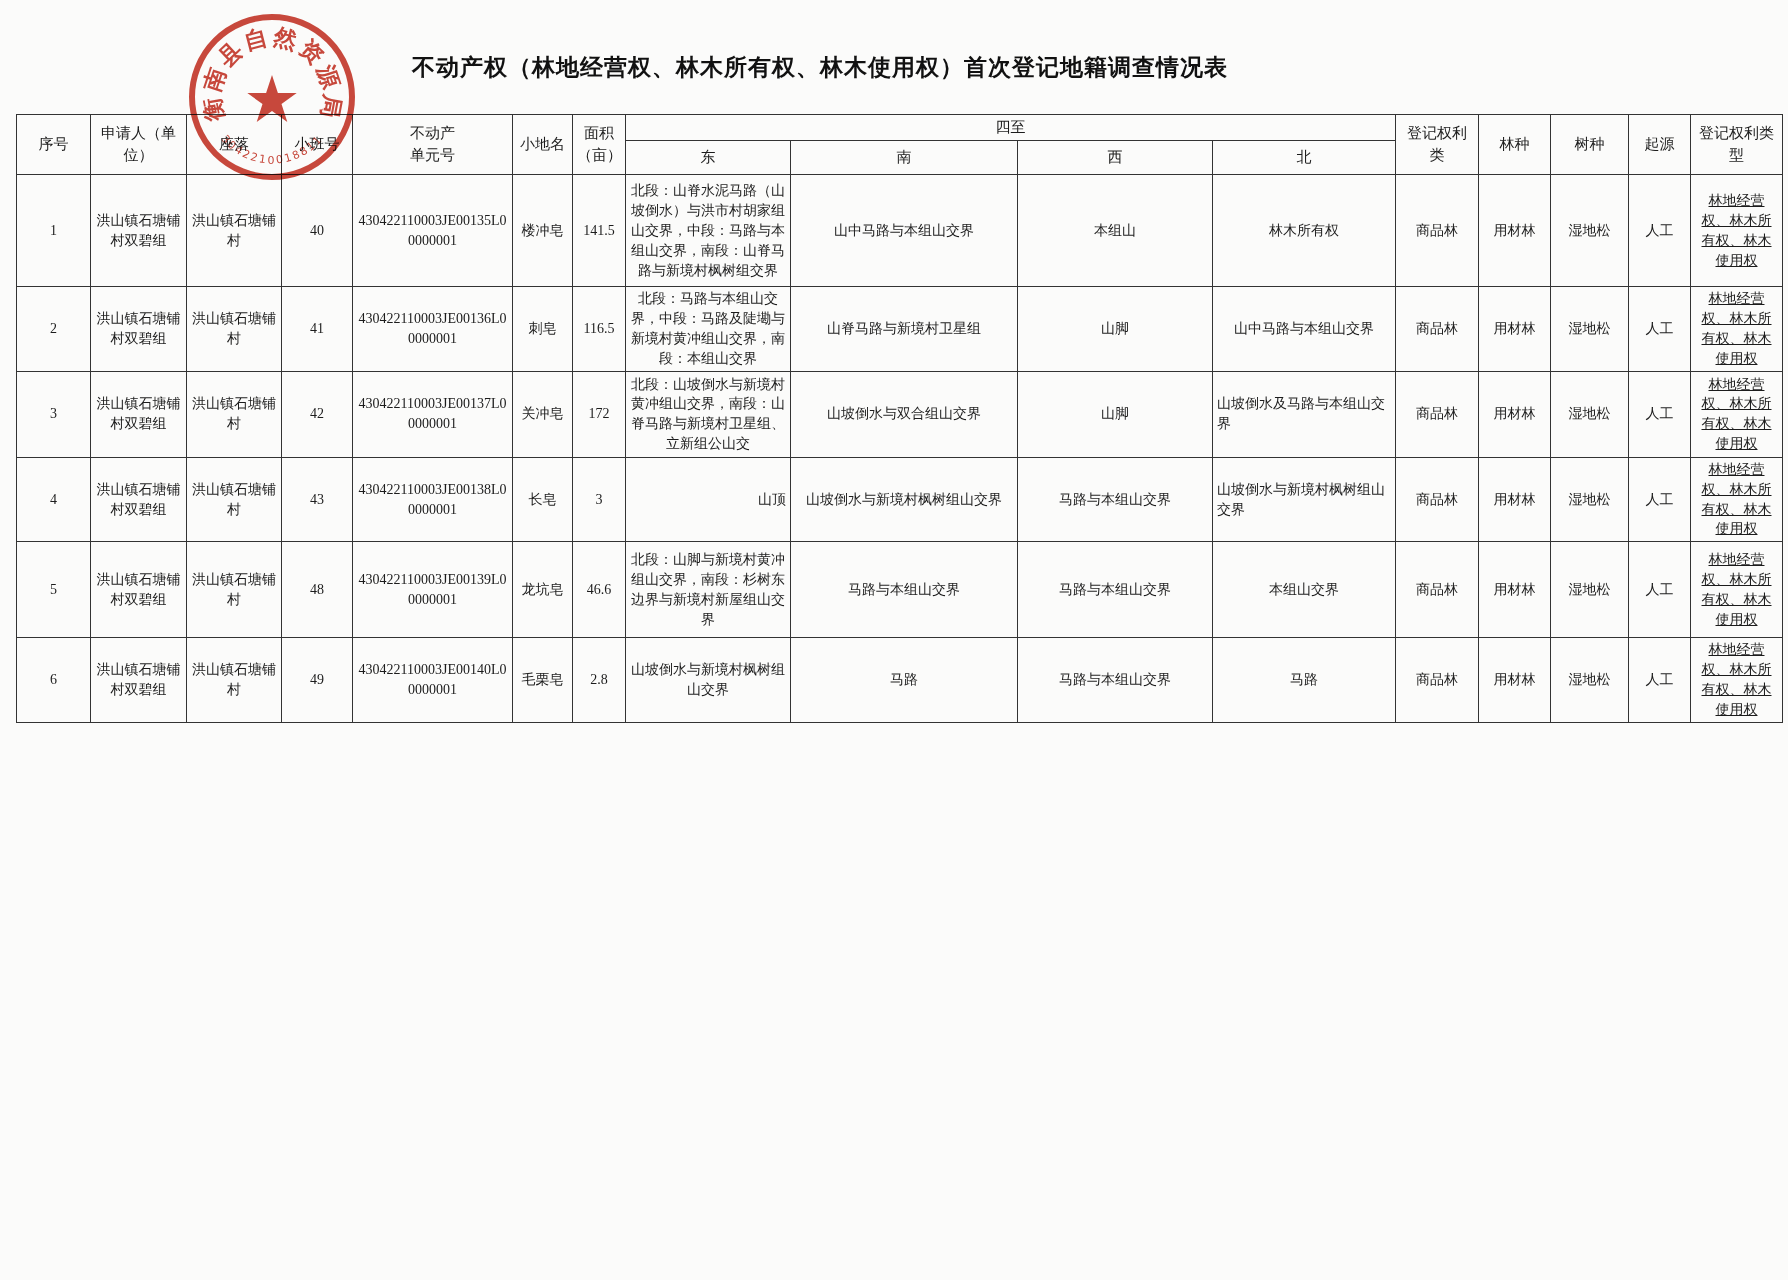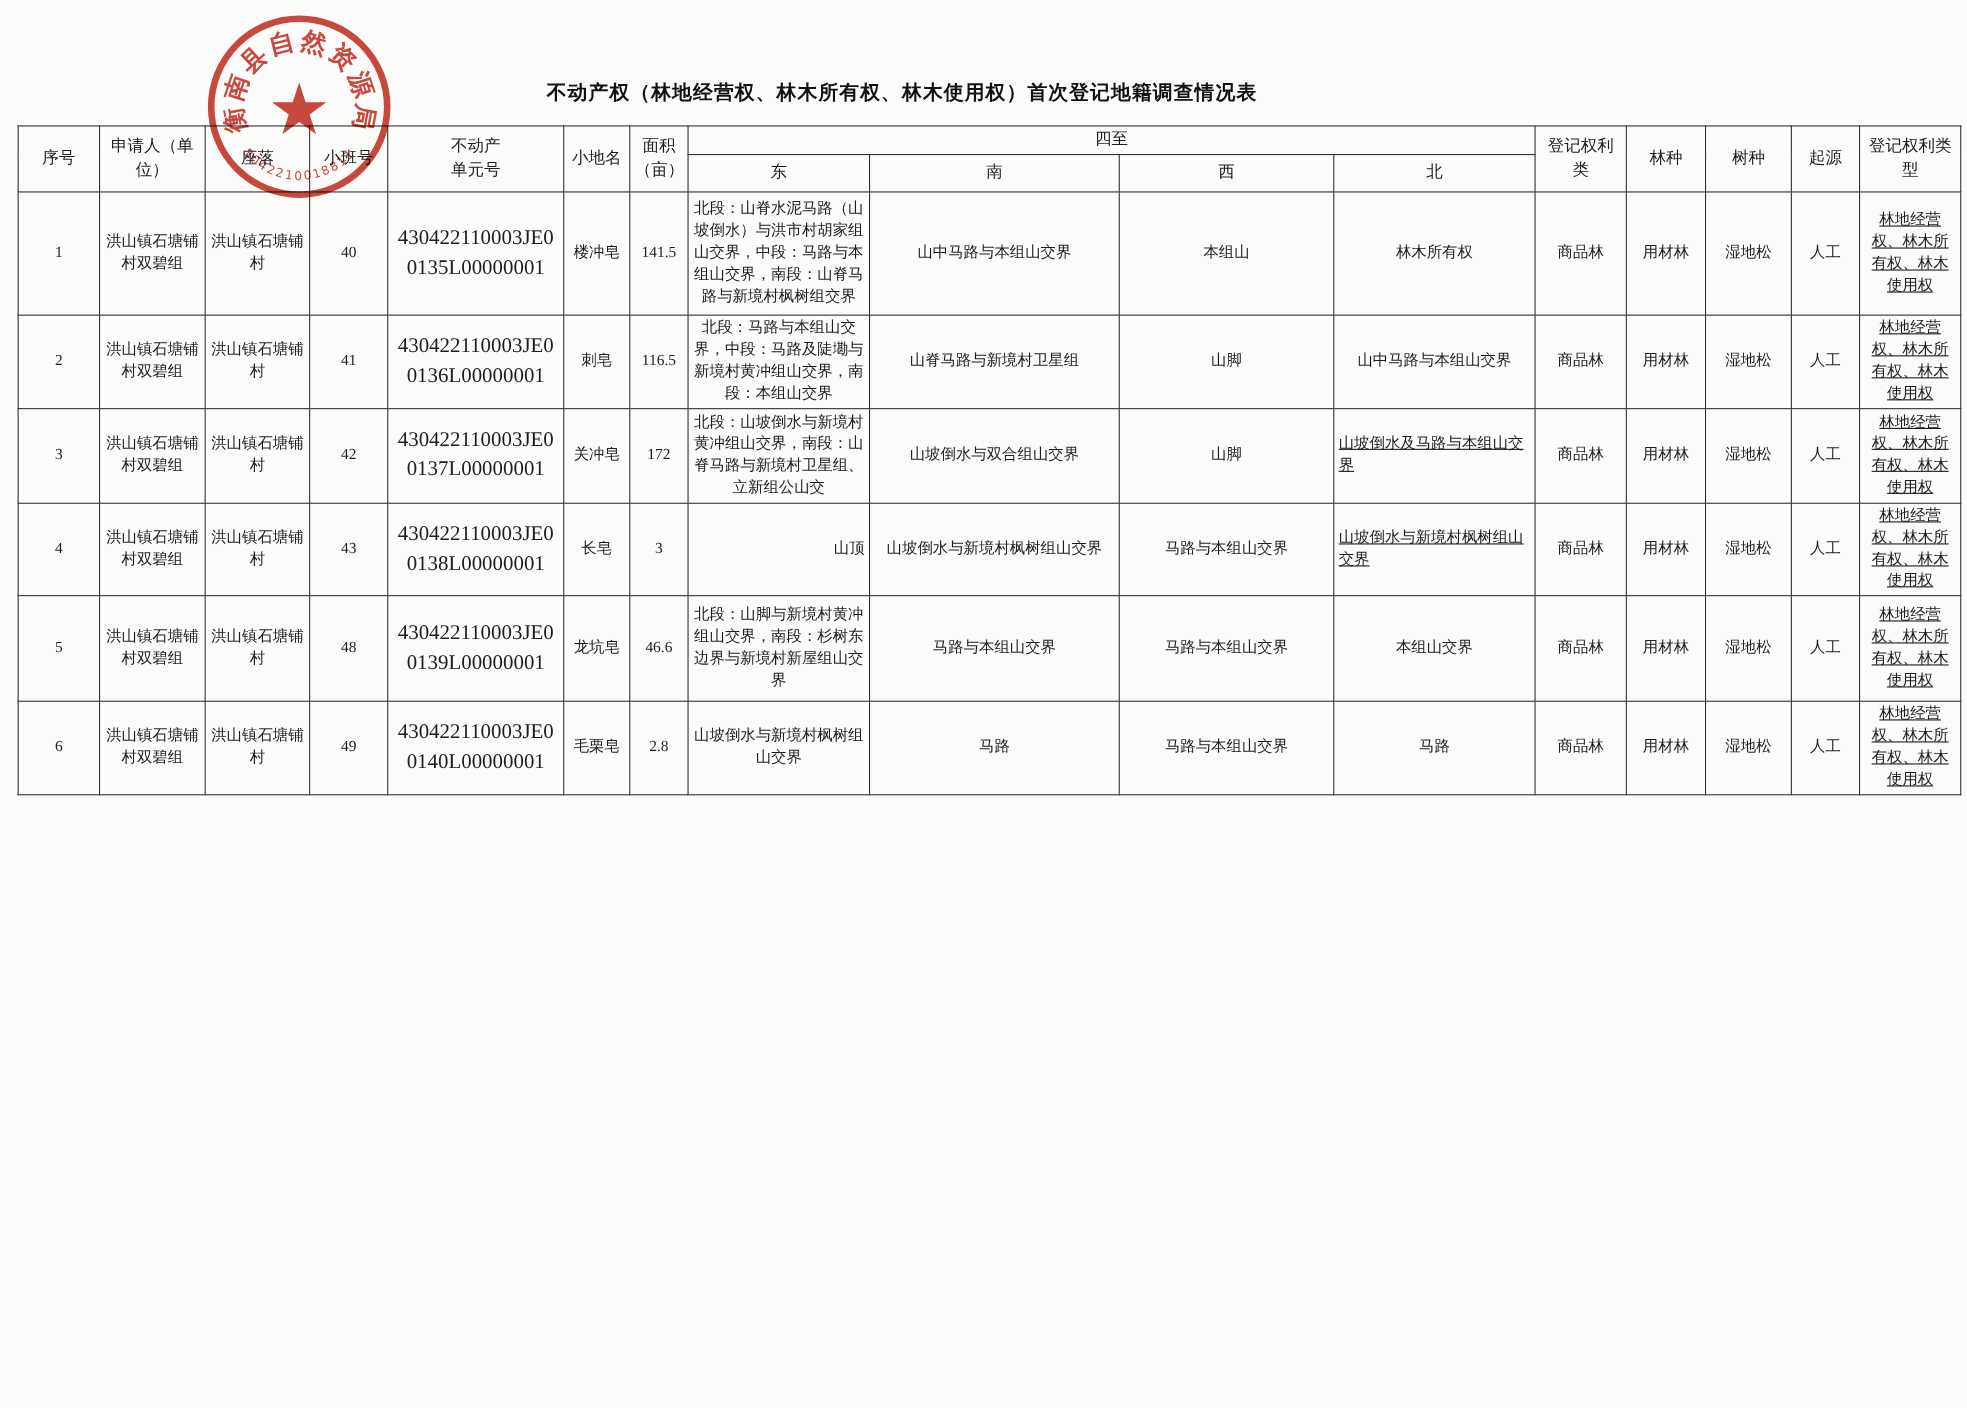--- a/index.html
+++ b/index.html
@@ -2,22 +2,22 @@
 <html><head>
 <meta charset="utf-8">
 <style>
   html,body{margin:0;padding:0;}
   body{
     width:1788px;height:1280px;position:relative;
     background:#fbfbfa;color:#1c1c1c;
     font-family:"Liberation Serif","DejaVu Serif",serif;
   }
   .title{
-    position:absolute;top:72px;left:0;width:1640px;
-    text-align:center;font-size:18px;font-weight:700;letter-spacing:1px;color:#111;
+    position:absolute;top:52px;left:0;width:1640px;
+    text-align:center;font-size:23px;font-weight:700;letter-spacing:1px;color:#111;
   }
   .table-wrap{position:absolute;left:16px;top:114px;width:1756px;}
   table.survey{
     width:100%;border-collapse:collapse;table-layout:fixed;
     font-size:14px;color:#1c1c1c;
   }
   table.survey th, table.survey td{
     border:1.6px solid #333;padding:2px 4px;text-align:center;vertical-align:middle;
     line-height:1.42;word-break:break-all;overflow:hidden;
   }
@@ -26,23 +26,23 @@
   thead tr.hdr-b{height:34px;}
   tbody tr:nth-child(1){height:112px;}
   tbody tr:nth-child(2){height:80px;}
   tbody tr:nth-child(3){height:86px;}
   tbody tr:nth-child(4){height:62px;}
   tbody tr:nth-child(5){height:96px;}
   tbody tr:nth-child(6){height:70px;}
   td.c-east{text-align:left;}
   td.c-east.short{text-align:right;}
   td.c-north{text-align:center;}
-  td.c-north.long{text-align:left;text-decoration:underline;}
+  td.c-north.long{text-align:left;}
   td.c-right{text-align:left;text-decoration:underline;}
-  td.c-unit{font-size:19px;}
+  td.c-unit{font-size:14px;}
   .stamp{
     position:absolute;left:184px;top:4px;width:176px;height:188px;
     mix-blend-mode:multiply;opacity:0.9;pointer-events:none;
   }
 </style>
 </head>
 <body>
 
 <div class="title">不动产权（林地经营权、林木所有权、林木使用权）首次登记地籍调查情况表</div>
 

